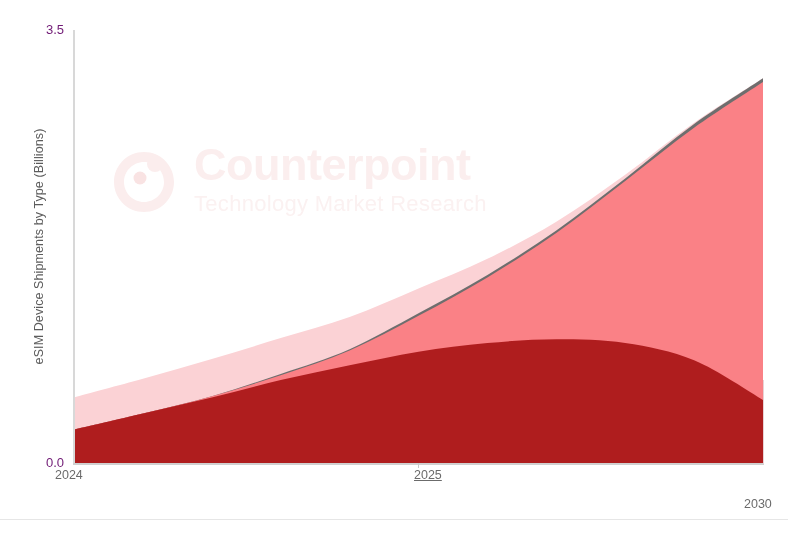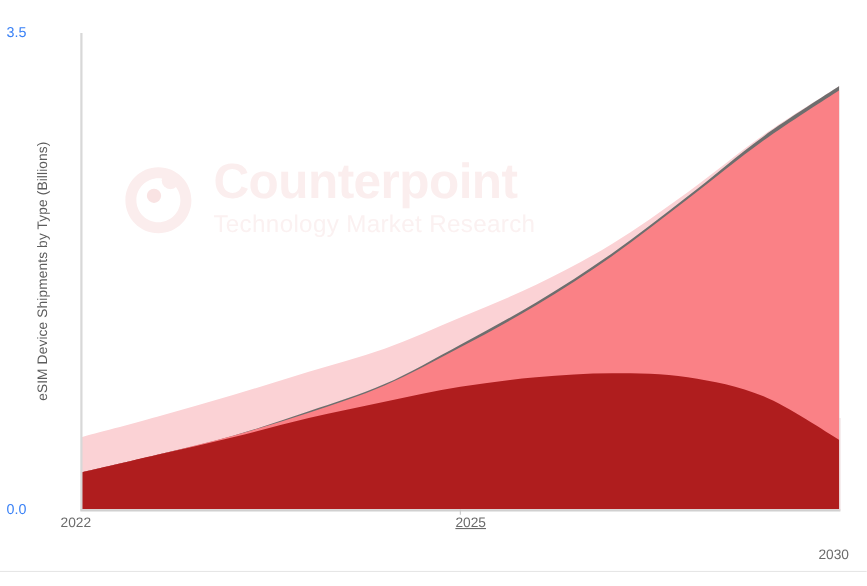--- a/index.html
+++ b/index.html
@@ -34,24 +34,25 @@
     align-items: center;
     justify-content: center;
     font-size: 12.5px;
     color: #5c5c5c;
     letter-spacing: 0.1px;
     white-space: nowrap;
   }
   
   .y-tick {
     position: absolute;
-    right: 16px;
+    right: 0;
     width: 100%;
+    text-align: right;
     font-size: 13px;
-    color: #3b82f6;
+    color: #701a75;
   }
   .y-tick-wrap {
     position: absolute;
     left: 22px;
     width: 42px;
   }
   .x-tick {
     position: absolute;
     top: 468px;
     font-size: 12.5px;
@@ -213,19 +214,19 @@
 
   <div class="y-axis-title">eSIM Device Shipments by Type (Billions)</div>
 
   <div class="y-tick-wrap" style="top:22px;">
     <div class="y-tick">3.5</div>
   </div>
   <div class="y-tick-wrap" style="top:455px;">
     <div class="y-tick">0.0</div>
   </div>
 
-  <div class="x-tick" style="left:55px;">2022</div>
+  <div class="x-tick" style="left:55px;">2024</div>
   <div class="x-tick" style="left:414px;text-decoration:underline;">2025</div>
   <div class="x-tick" style="left:744px;margin-top:29px;">2030</div>
 
 
   <div id="bottom-rule"></div>
 </div>
 
 </body></html>

